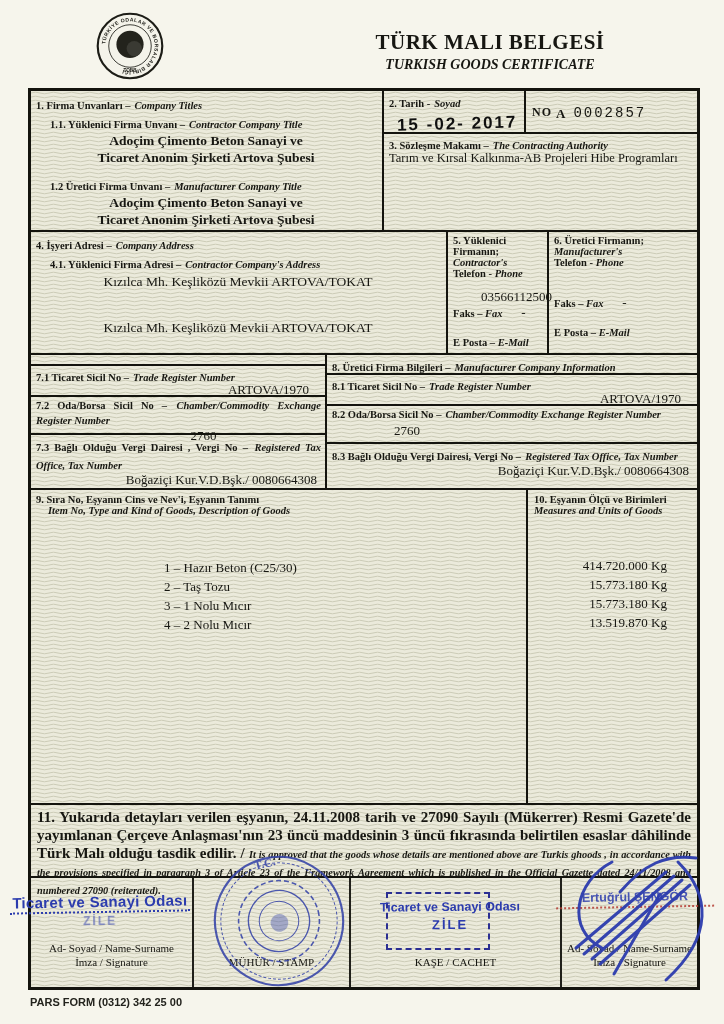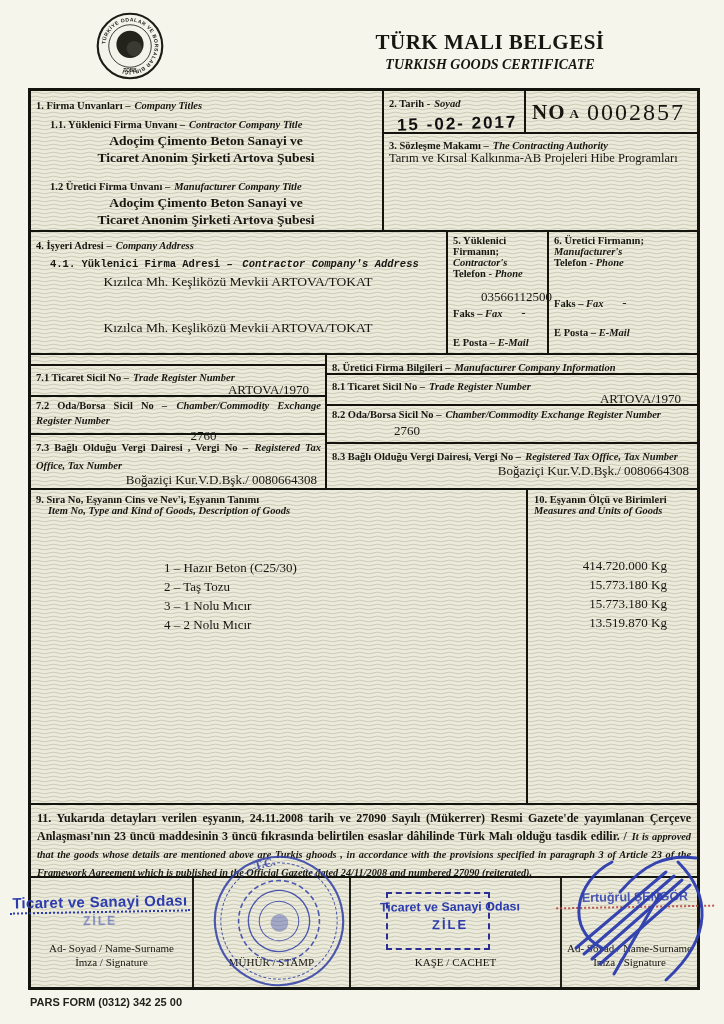--- a/index.html
+++ b/index.html
@@ -33,32 +33,32 @@
   .cA1 { width:353px; padding:4px 6px 0 5px; }
   .cA1 .ind1 { padding-left:14px; margin-top:1px; }
   .cA1 .cname { text-align:center; line-height:16px; margin-top:1px; }
   .cA1 .gap { height:9px; }
   .cA2 { flex:1; display:flex; flex-direction:column; }
   .dateRow { height:43px; display:flex; }
   .dateCell { width:142px; padding:2px 0 0 5px; position:relative; }
   .dateStamp { margin:3px 0 0 8px; font-family:"Liberation Sans",sans-serif; font-weight:bold;
                font-size:17px; letter-spacing:2px; transform:rotate(-1.5deg); color:#101010; }
   .noCell { flex:1; display:flex; align-items:center; padding:2px 4px 0 6px; }
-  .noPrefix { font-weight:bold; font-size:21px; letter-spacing:1px; }
+  .noPrefix { font-weight:bold; font-size:12px; letter-spacing:1px; }
   .noSeries { font-weight:bold; font-size:13px; margin:2px 0 0 4px; }
-  .noNumber { font-family:Liberation Serif, serif; font-size:24px; letter-spacing:2px; margin-left:8px; }
+  .noNumber { font-family:Liberation Mono, monospace; font-size:14px; letter-spacing:2px; margin-left:8px; }
   .ipaBox { height:58px; padding:2px 5px 0 5px; text-align:justify; }
   .ipaBox .tr { font-weight:bold; font-size:10.4px; line-height:13.5px; }
   .ipaBox .en { font-weight:bold; font-style:italic; font-size:10.4px; line-height:13.5px; }
   .s3Box { flex:1; padding:1px 5px 0 5px; }
   .s3Box .v { font-size:12.5px; line-height:13px; margin-top:-1px; }
   
   .rowB { height:123px; display:flex; }
   .s4 { width:417px; padding:3px 6px 0 5px; }
-  .s4 .ind1 { padding-left:14px; margin-top:1px;font-family:Liberation Mono, monospace; }
+  .s4 .ind1 { padding-left:14px; margin-top:1px; }
   .s4 .adr { text-align:center; font-size:13.5px; margin-top:2px; }
   .s4 .gap { height:22px; }
   .telcell { padding:3px 4px 0 5px; font-size:10.5px; }
   .s5 { width:101px; }
   .s6 { flex:1; }
   .telcell .phone { font-size:13px; padding-left:28px; margin-top:10px; }
   .telcell .phone6 { height:17px; margin-top:10px; }
   .telcell .faxline { margin-top:0; }
   .telcell .faxv { font-size:13px; margin-left:16px; }
   .telcell .mail { margin-top:16px; }
@@ -80,21 +80,21 @@
   .rowD { height:315px; display:flex; }
   .s9 { width:497px; padding:4px 6px 0 5px; }
   .s9 .le { padding-left:12px; }
   .s9 .goods { margin-top:42px; padding-left:128px; }
   .s9 .goods div { font-size:13px; line-height:19px; }
   .s10 { flex:1; padding:4px 6px 0 6px; }
   .s10 .measures { margin-top:40px; text-align:right; padding-right:24px; }
   .s10 .measures div { font-size:13px; line-height:19px; }
   
   .rowE { height:73px; padding:3px 6px 0 6px; text-align:justify; }
-  .rowE .tr { font-weight:bold; font-size:12px; line-height:14px; }
+  .rowE .tr { font-weight:bold; font-size:15px; line-height:14px; }
   .rowE .en { font-weight:bold; font-style:italic; font-size:10.3px; line-height:14px; }
   
   .rowF { flex:1; display:flex; }
   .fcell { display:flex; flex-direction:column; justify-content:flex-end; padding-bottom:18px;
            text-align:center; font-size:11px; }
   .fc1 { width:163px; border-right:2px solid #20201a; }
   .fc2 { width:157px; border-right:2px solid #20201a; }
   .fc3 { width:211px; border-right:2px solid #20201a; }
   .fc4 { flex:1; }
   .fcell .l1 { line-height:14px; }

